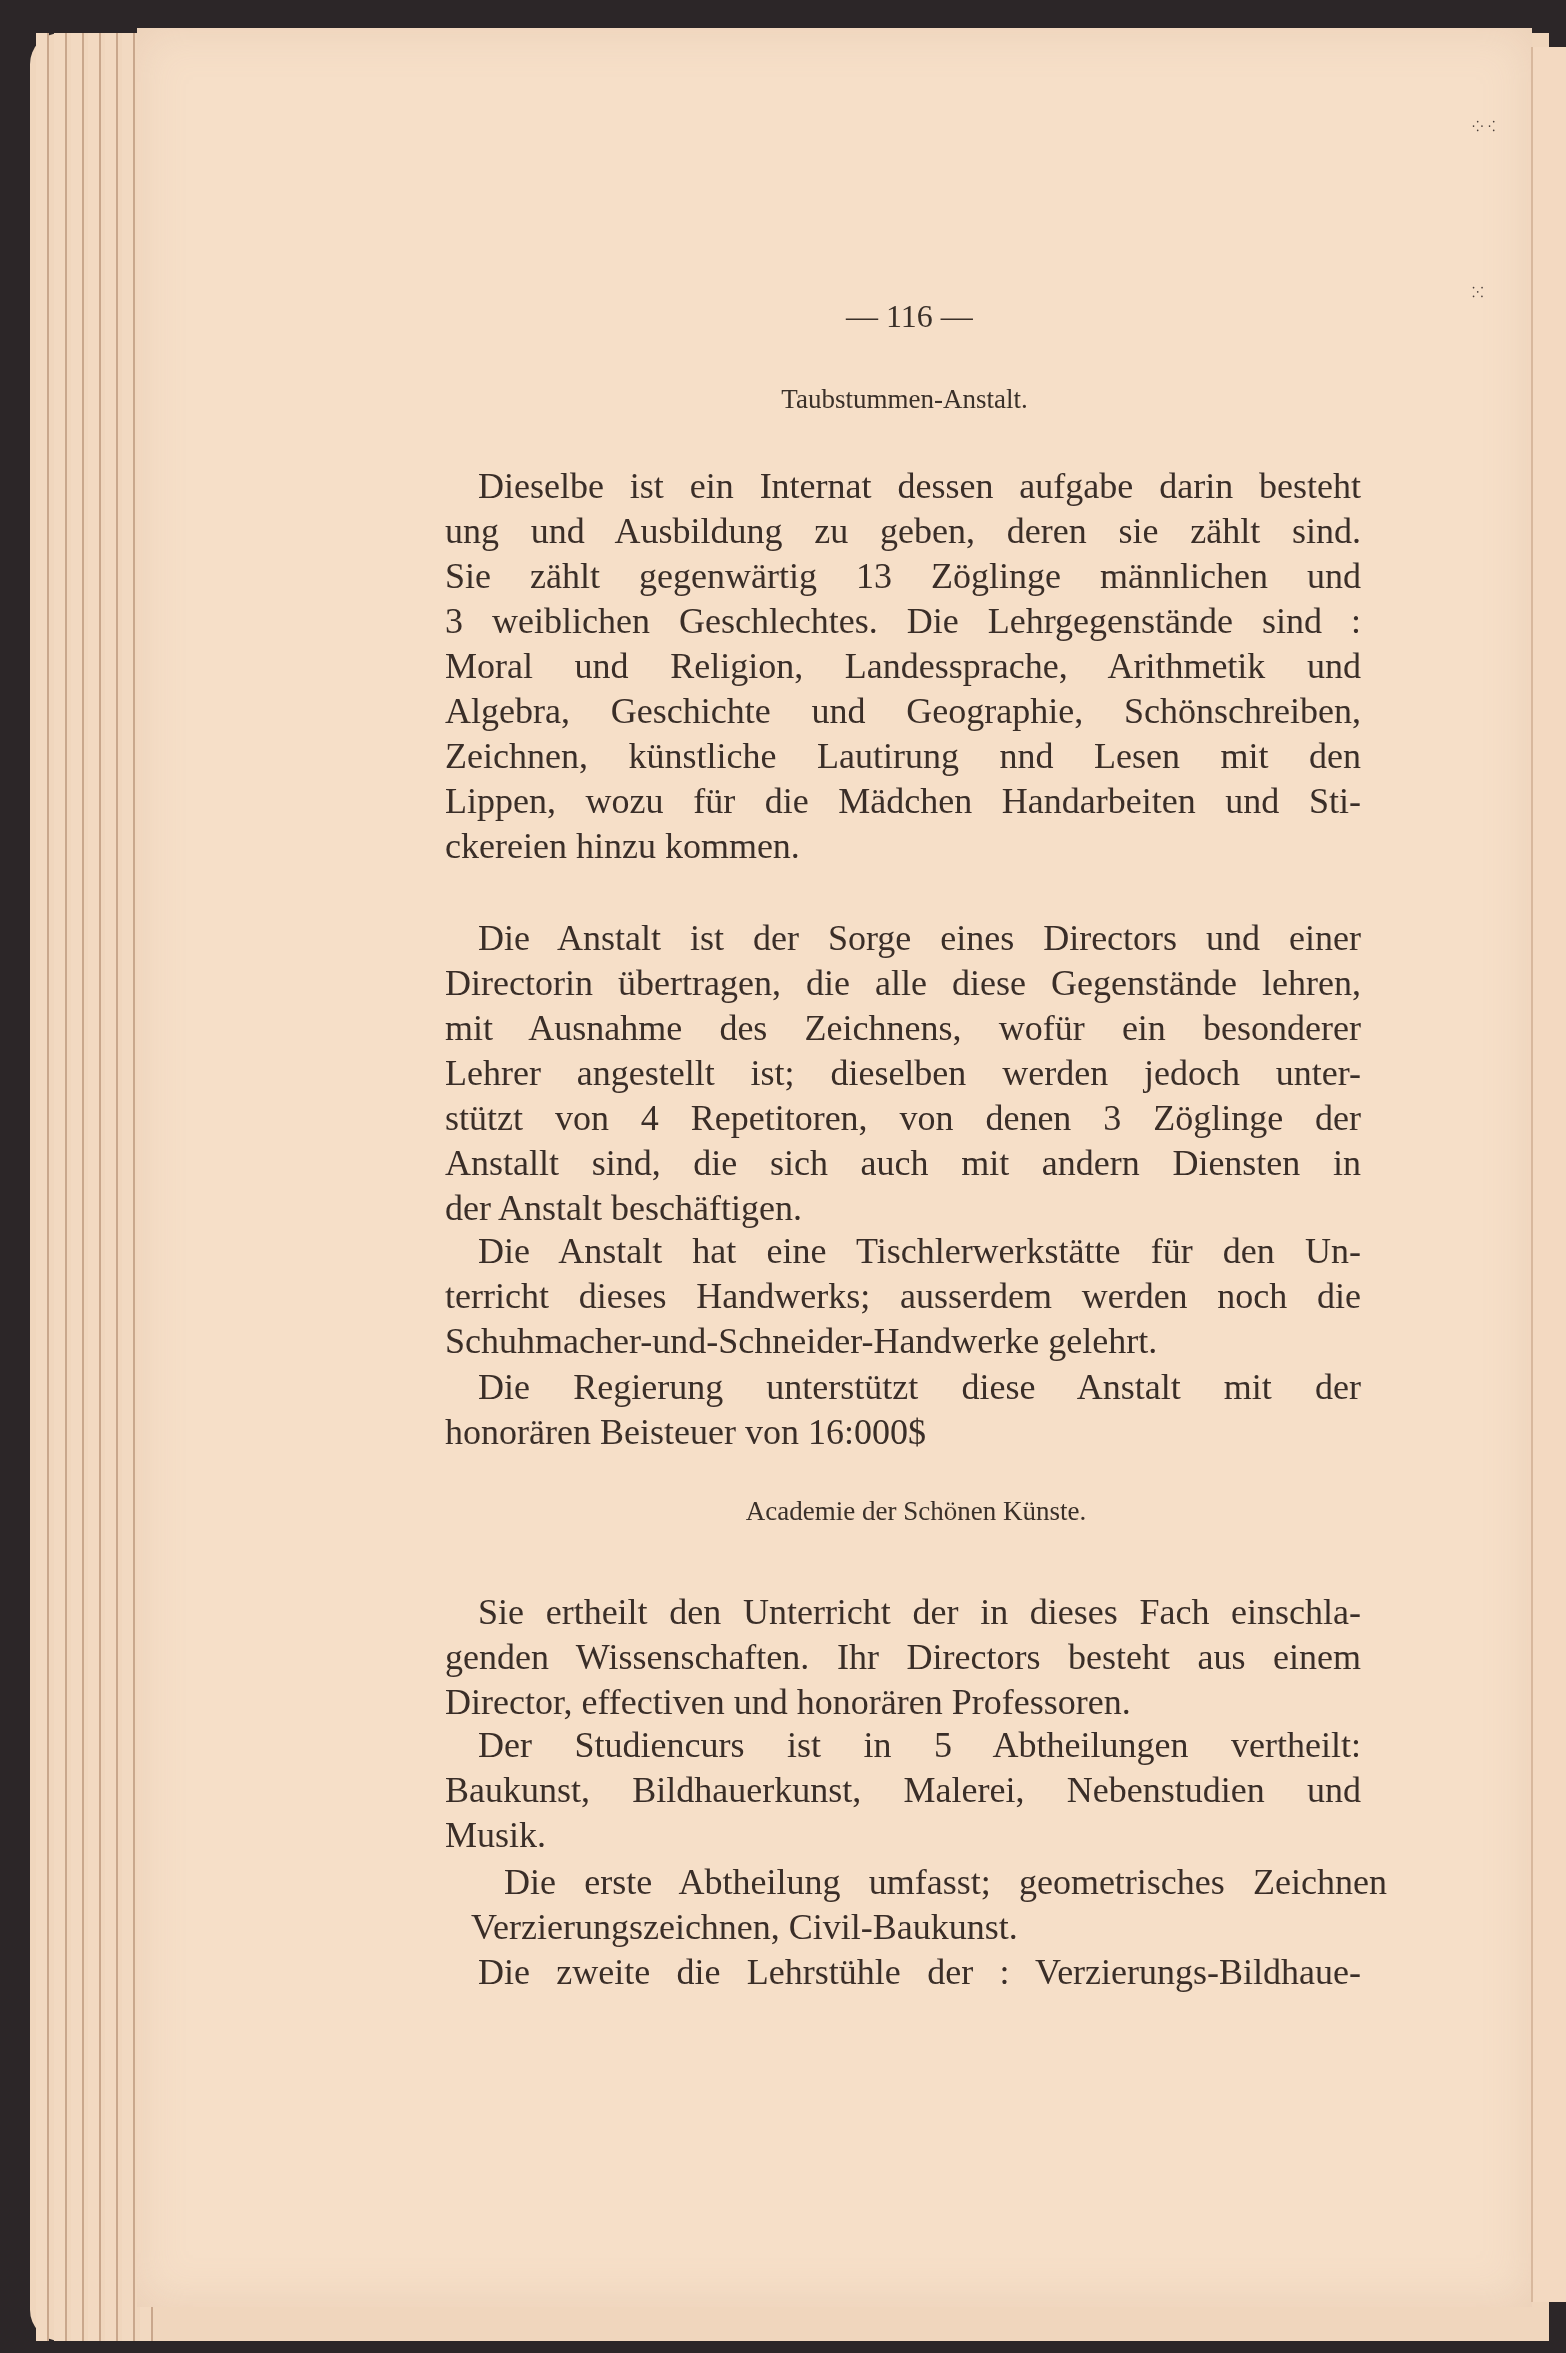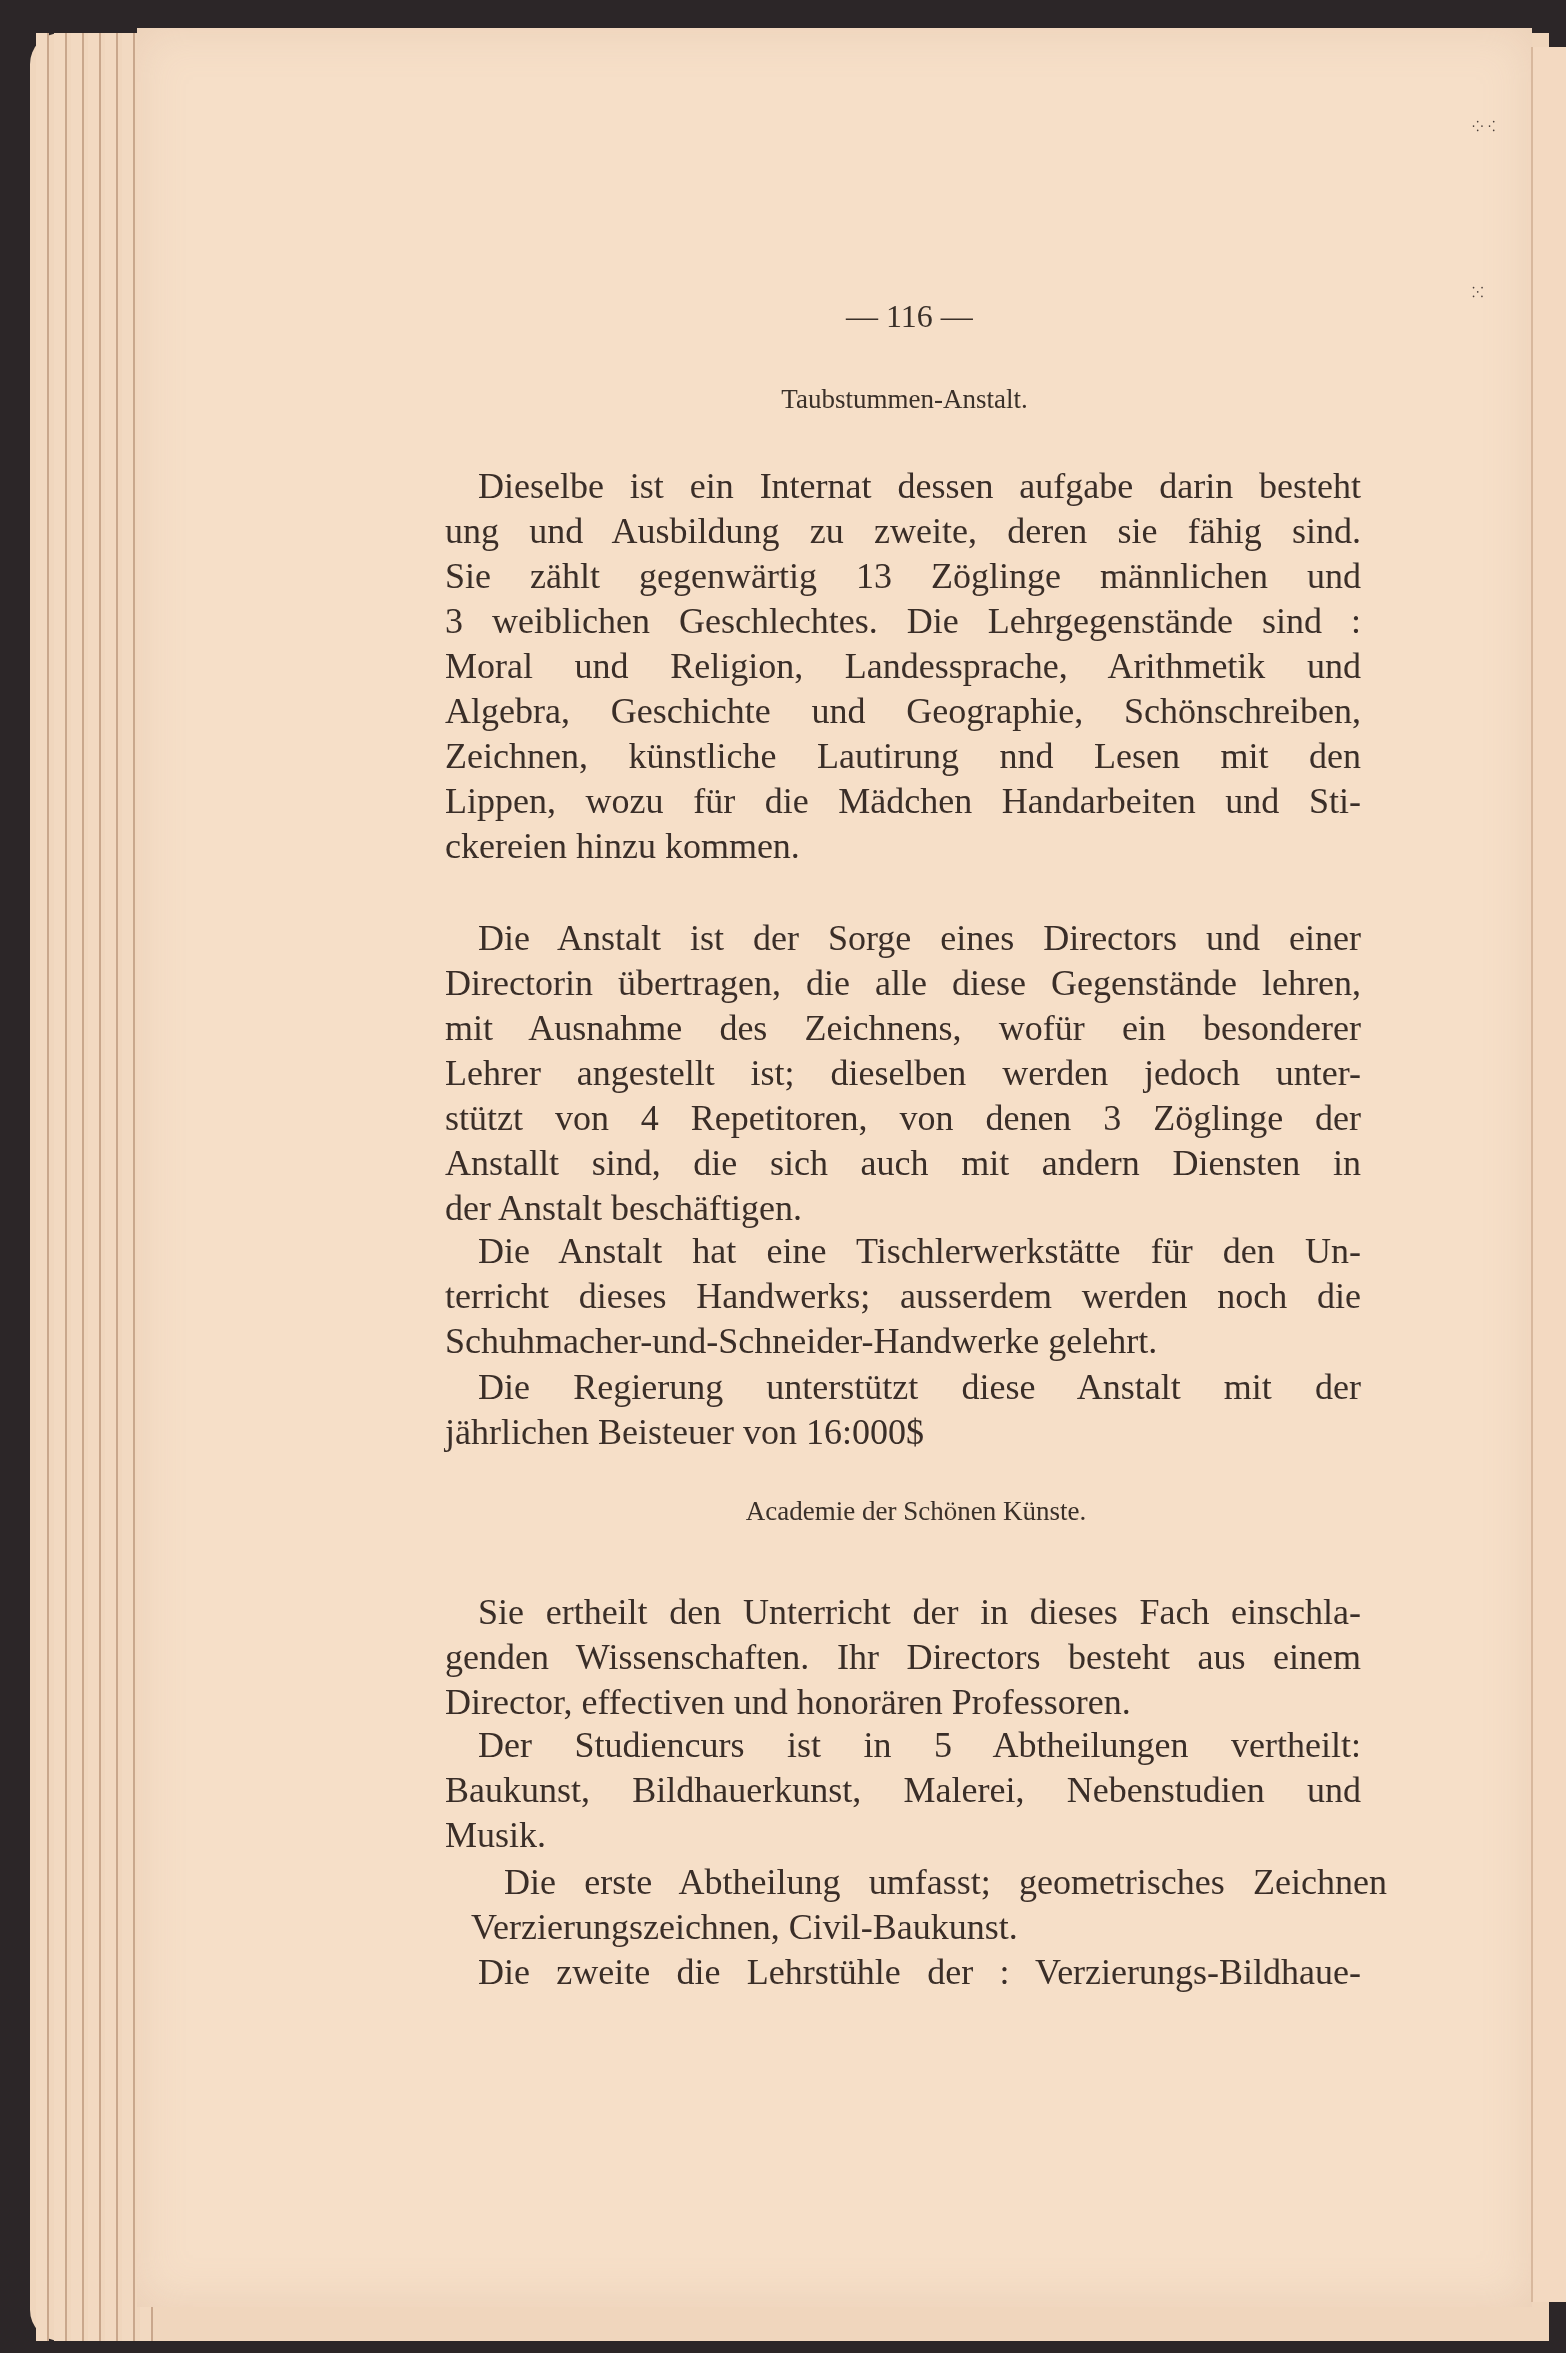--- a/index.html
+++ b/index.html
@@ -75,21 +75,21 @@
 
 <div class="spots" style="left:1472px;top:116px">⁘ ⁖</div>
 <div class="spots" style="left:1472px;top:282px">⁙</div>
 
 <div class="pagenum">— 116 —</div>
 
 <div class="heading h1">Taubstummen-Anstalt.</div>
 
 <div class="text b1">
   <span class="line indent">Dieselbe  ist  ein Internat dessen aufgabe darin besteht</span>
-  <span class="line">ung und Ausbildung  zu  zweite, deren sie fähig sind.</span>
+  <span class="line">ung und Ausbildung  zu  geben, deren sie zählt sind.</span>
   <span class="line">Sie zählt gegenwärtig 13 Zöglinge männlichen und</span>
   <span class="line">3 weiblichen Geschlechtes. Die Lehrgegenstände sind :</span>
   <span class="line">Moral und Religion, Landessprache, Arithmetik und</span>
   <span class="line">Algebra, Geschichte und Geographie, Schönschreiben,</span>
   <span class="line">Zeichnen, künstliche Lautirung nnd Lesen mit den</span>
   <span class="line">Lippen, wozu für die Mädchen Handarbeiten und Sti-</span>
   <span class="line last">ckereien hinzu kommen.</span>
 </div>
 
 <div class="text b2">
@@ -103,21 +103,21 @@
 </div>
 
 <div class="text b3">
   <span class="line indent">Die Anstalt hat eine Tischlerwerkstätte für den Un-</span>
   <span class="line">terricht dieses Handwerks; ausserdem werden noch die</span>
   <span class="line last">Schuhmacher-und-Schneider-Handwerke gelehrt.</span>
 </div>
 
 <div class="text b4">
   <span class="line indent">Die Regierung unterstützt diese Anstalt mit der</span>
-  <span class="line last">jährlichen Beisteuer von 16:000$</span>
+  <span class="line last">honorären Beisteuer von 16:000$</span>
 </div>
 
 <div class="heading h2">Academie der Schönen Künste.</div>
 
 <div class="text b5">
   <span class="line indent">Sie ertheilt den Unterricht der in dieses Fach einschla-</span>
   <span class="line">genden Wissenschaften. Ihr Directors besteht aus einem</span>
   <span class="line last">Director, effectiven und honorären Professoren.</span>
 </div>
 

